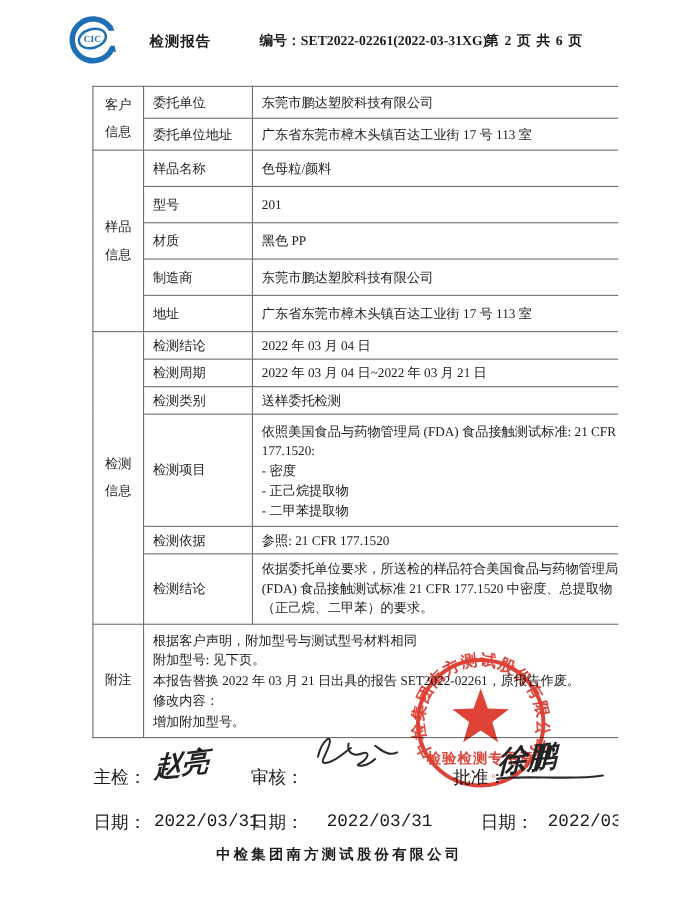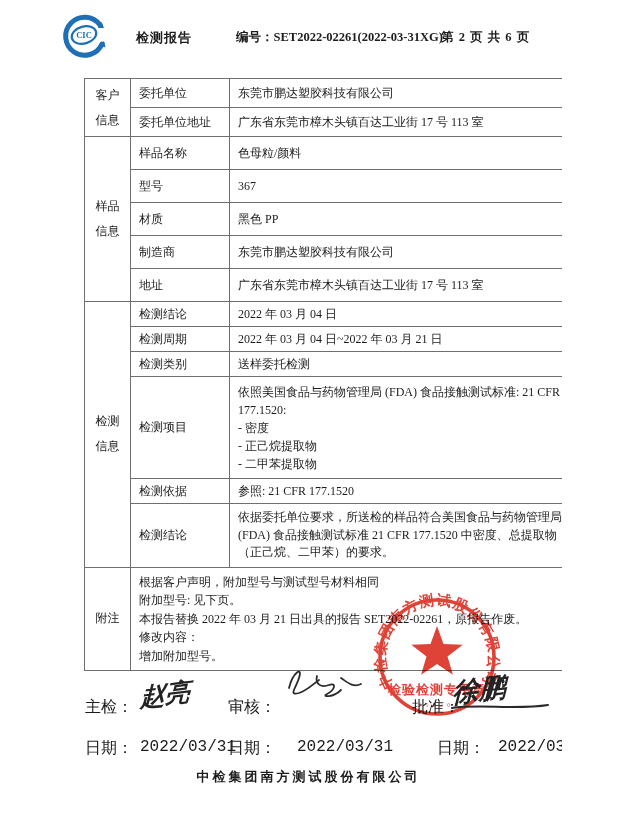--- a/index.html
+++ b/index.html
@@ -81,21 +81,21 @@
     <tr class="r33">
       <td class="sec" rowspan="5">
         <div>样品</div>
         <div>信息</div>
       </td>
       <td>样品名称</td>
       <td>色母粒/颜料</td>
     </tr>
     <tr class="r33">
       <td>型号</td>
-      <td>367</td>
+      <td>201</td>
     </tr>
     <tr class="r33">
       <td>材质</td>
       <td>黑色 PP</td>
     </tr>
     <tr class="r33">
       <td>制造商</td>
       <td>东莞市鹏达塑胶科技有限公司</td>
     </tr>
     <tr class="r33">

